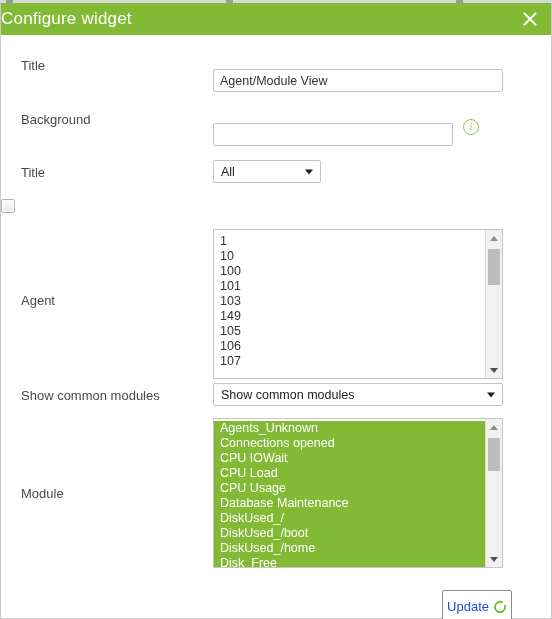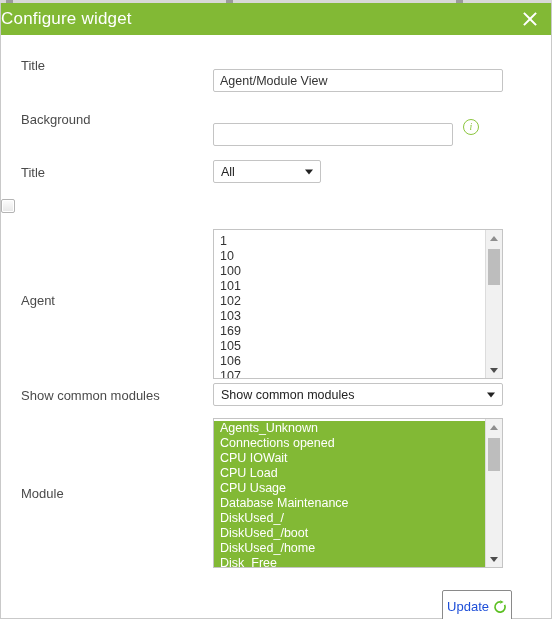--- a/index.html
+++ b/index.html
@@ -326,23 +326,22 @@
 
     <div class="row row-agent">
       <div class="row-label">Agent</div>
       <div class="row-control">
         <div class="listbox listbox-agent">
           <div class="listbox-inner" id="agent-list">
               <div class="list-item">1</div>
               <div class="list-item">10</div>
               <div class="list-item">100</div>
               <div class="list-item">101</div>
-              <div class="list-item">102</div>
               <div class="list-item">103</div>
-              <div class="list-item">169</div>
+              <div class="list-item">149</div>
               <div class="list-item">105</div>
               <div class="list-item">106</div>
               <div class="list-item">107</div>
             </div>
           <div class="scrollbar">
             <div class="sb-btn sb-up">
                 <span class="sb-tri-up"></span>
               </div>
             <div class="sb-thumb" style="top:19px;height:36px;"></div>
             <div class="sb-btn sb-down">

